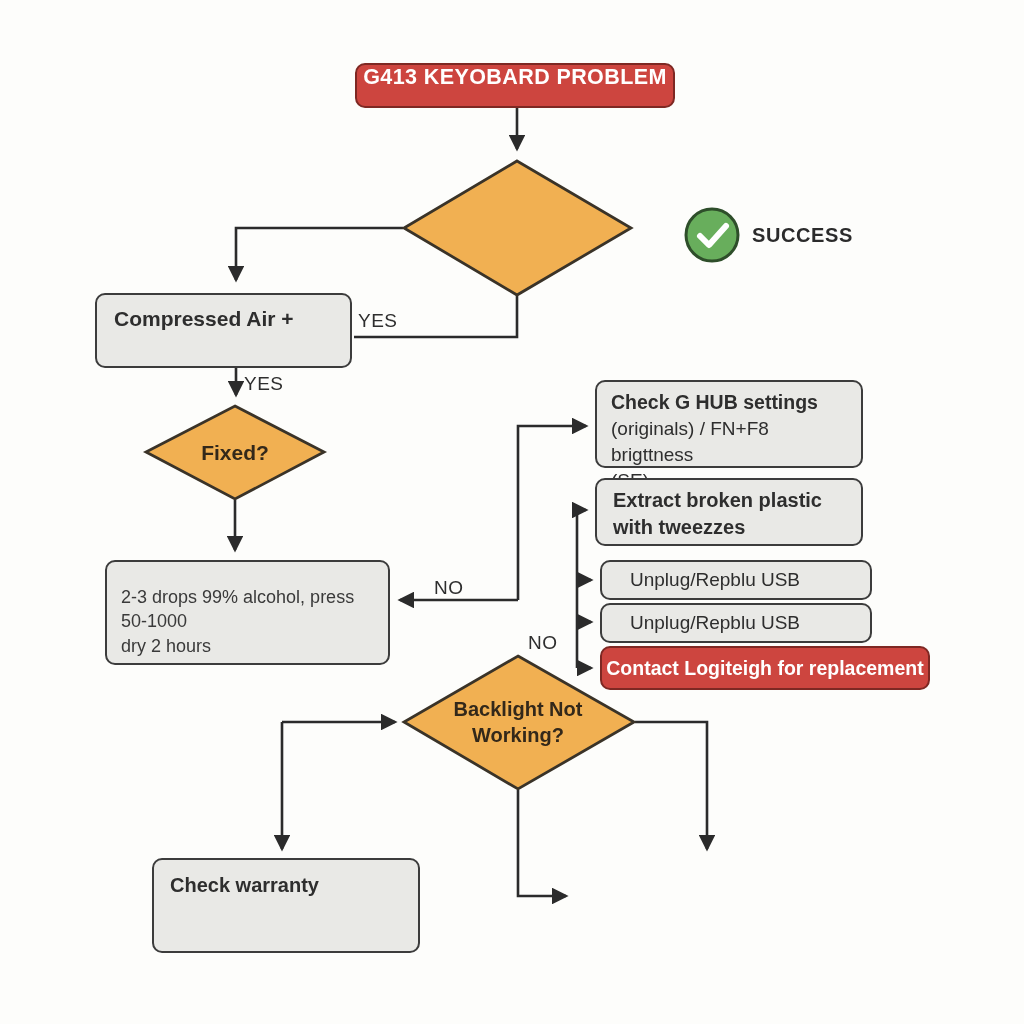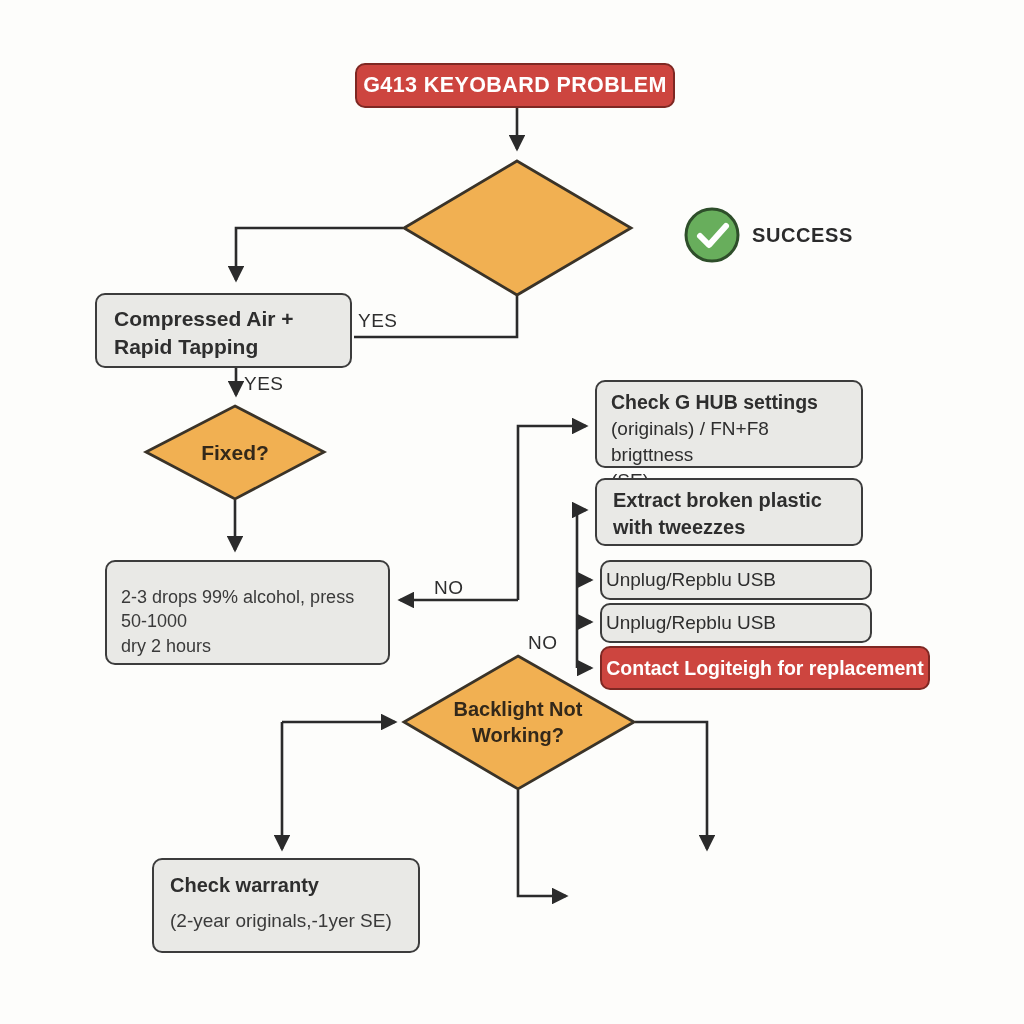--- a/index.html
+++ b/index.html
@@ -14,30 +14,30 @@
   .stage{position:relative;width:1024px;height:1024px;background:var(--c-bg);overflow:hidden;}
   .stage svg{position:absolute;left:0;top:0;}
   .edge{stroke:var(--c-line);stroke-width:2.6;fill:none;}
   .diamond{fill:var(--c-orange-fill);stroke:var(--c-orange-border);stroke-width:2.8;}
   .succ-circle{fill:var(--c-green-fill);stroke:var(--c-green-border);stroke-width:3;}
   .succ-check{stroke:var(--c-white);stroke-width:6;fill:none;stroke-linecap:round;stroke-linejoin:round;}
   #arrowhead path{fill:var(--c-line);}
   .node{position:absolute;border-radius:10px;}
   .box-gray{background:var(--c-gray-fill);border:2.4px solid var(--c-gray-border);color:var(--c-text);}
   .box-red{background:var(--c-red-fill);border:2.4px solid var(--c-red-border);color:var(--c-white);}
-  .title-node{display:flex;align-items:center;justify-content:center;
+  .title-node{display:flex;justify-content:center;
     font-size:21.5px;font-weight:bold;letter-spacing:.4px;}
   .pad{padding:10px 17px;}
   .b1{font-weight:bold;font-size:21px;line-height:1.32;}
   .b2{font-size:19px;line-height:1.38;}
   .b3{font-weight:bold;font-size:19.5px;line-height:1.36;}
   .dtext{position:absolute;text-align:center;font-weight:bold;font-size:20px;
     line-height:1.3;color:var(--c-orange-text);}
   .elabel{position:absolute;font-size:19px;font-weight:500;color:var(--c-text);letter-spacing:.5px;}
-  .small-box{display:flex;align-items:center;font-size:19px;font-weight:500;padding-left:4px;}
+  .small-box{display:flex;align-items:center;font-size:19px;font-weight:500;padding-left:28px;}
   .red-terminal{display:flex;align-items:center;justify-content:center;
     font-size:19.5px;font-weight:bold;}
   .success-label{position:absolute;font-size:20px;font-weight:600;color:#2b2b2b;letter-spacing:.6px;}
   .sub{font-weight:normal;font-size:18px;line-height:1.35;color:#3a3a3a;}
   .support-title{font-weight:bold;font-size:20.5px;text-align:center;margin-top:14px;}
   .support-sub{font-size:17.5px;font-weight:500;text-align:center;margin-top:5px;color:#fdeceb;}
 </style>
 </head>
 <body>
 
@@ -83,21 +83,20 @@
   </div>
   <div class="dtext" style="left:418px;top:696px;width:200px;">
     <div>Backlight Not</div>
     <div>Working?</div>
   </div>
 
   <div class="success-label" style="left:752px;top:224px;">SUCCESS</div>
 
   <div class="node box-gray pad" style="left:95px;top:293px;width:257px;height:75px;">
     <div class="b1">Compressed Air +</div>
-    <div class="b1">Rapid Tapping</div>
   </div>
 
   <div class="node box-gray" style="left:105px;top:560px;width:285px;height:105px;padding:12px 14px;">
     <div class="sub" style="margin-top:11px;">2-3 drops 99% alcohol, press 50-1000</div>
     <div class="sub">dry 2 hours</div>
   </div>
 
   <div class="node box-gray" style="left:595px;top:380px;width:268px;height:88px;padding:7px 14px;">
     <div class="b3">Check G HUB settings</div>
     <div class="b2">(originals) / FN+F8 brigttness</div>
@@ -115,21 +114,20 @@
   <div class="node box-gray small-box" style="left:600px;top:603px;width:272px;height:40px;">
     <span>Unplug/Repblu USB</span>
   </div>
 
   <div class="node box-red red-terminal" style="left:600px;top:646px;width:330px;height:44px;">
     <span>Contact Logiteigh for replacement</span>
   </div>
 
   <div class="node box-gray" style="left:152px;top:858px;width:268px;height:95px;padding:12px 16px;">
     <div class="b1" style="font-size:20px;">Check warranty</div>
-    <div class="sub" style="margin-top:10px;font-size:19px;">(2-year originals,-1yer SE)</div>
   </div>
 
 
   <div class="elabel" style="left:358px;top:310px;">YES</div>
   <div class="elabel" style="left:244px;top:373px;">YES</div>
   <div class="elabel" style="left:434px;top:577px;">NO</div>
   <div class="elabel" style="left:528px;top:632px;">NO</div>
 
 </div>
 

